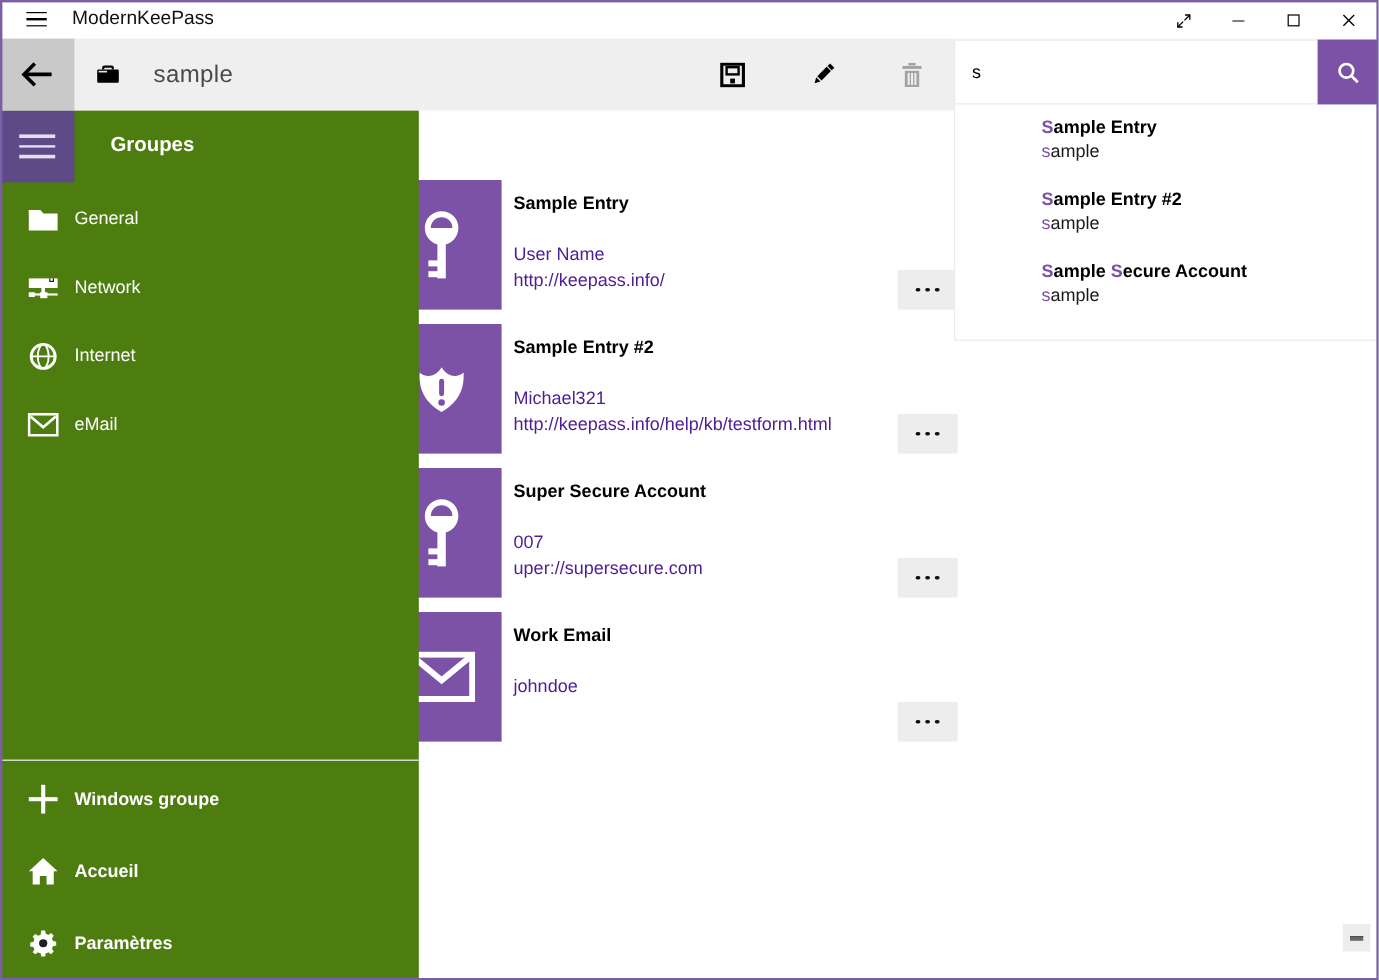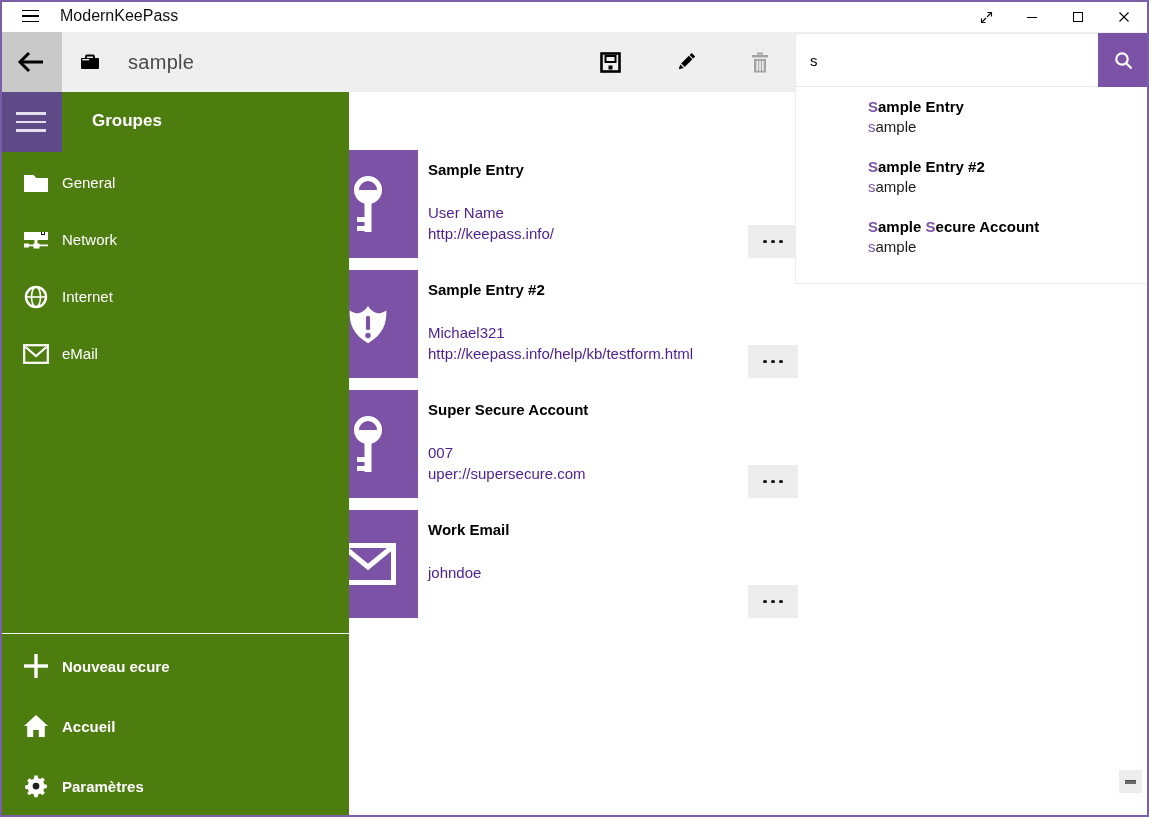--- a/index.html
+++ b/index.html
@@ -244,21 +244,21 @@
     <div class="sb-divider"></div>
 
     <div class="sb-actions">
       <div class="sb-item">
         <span class="icon">
           <svg width="26" height="26" viewBox="0 0 26 26">
               <rect x="11.3" y="1" width="3.4" height="24" fill="#fff"></rect>
               <rect x="1" y="11.3" width="24" height="3.4" fill="#fff"></rect>
             </svg>
         </span>
-        <span class="lbl">Nouveau ecure</span>
+        <span class="lbl">Windows groupe</span>
       </div>
       <div class="sb-item">
         <span class="icon">
           <svg width="26" height="24" viewBox="0 0 26 24">
             <path d="M13 1 L25 12 h-3.2 v11 h-6 v-7 h-5.6 v7 h-6 V12 H1 Z" fill="#fff"></path>
           </svg>
         </span>
         <span class="lbl">Accueil</span>
       </div>
       <div class="sb-item">

